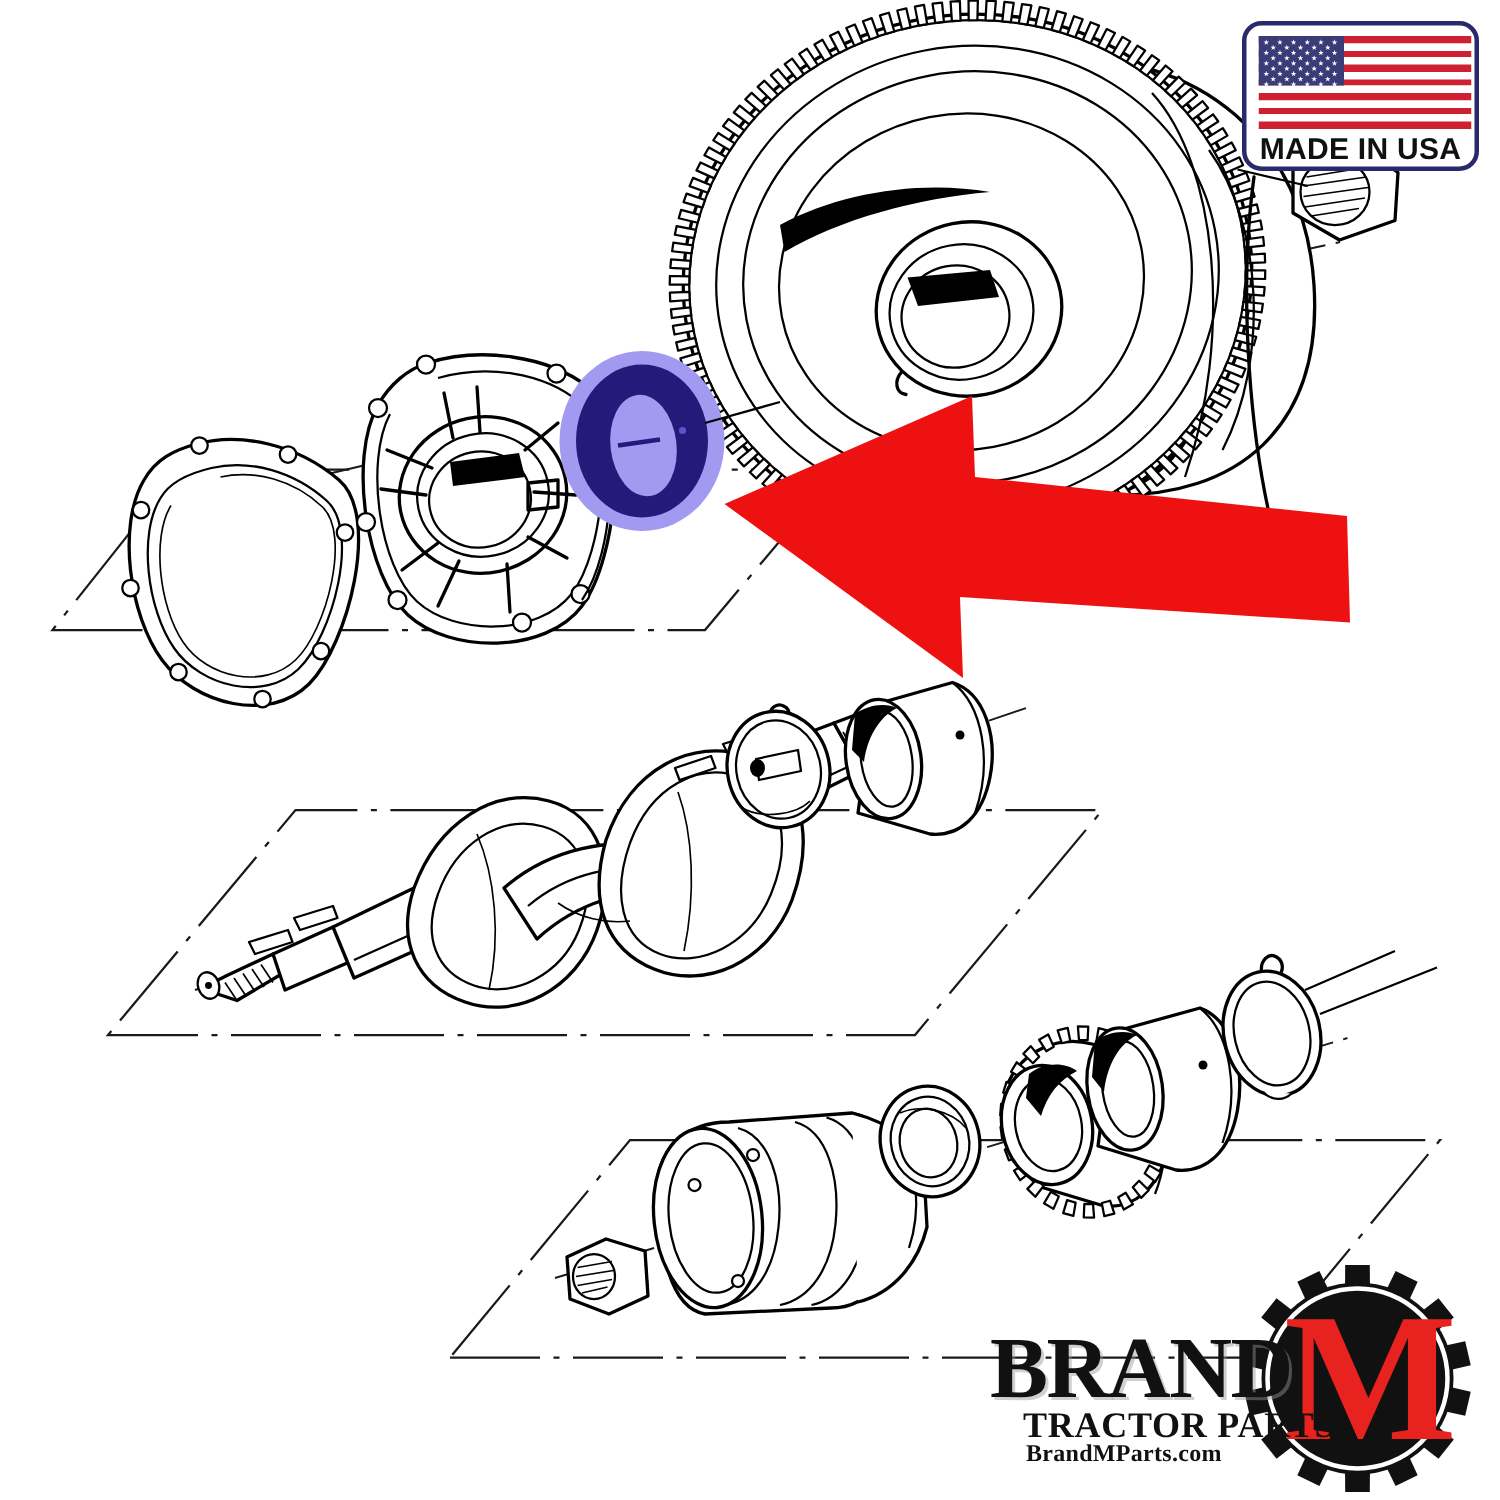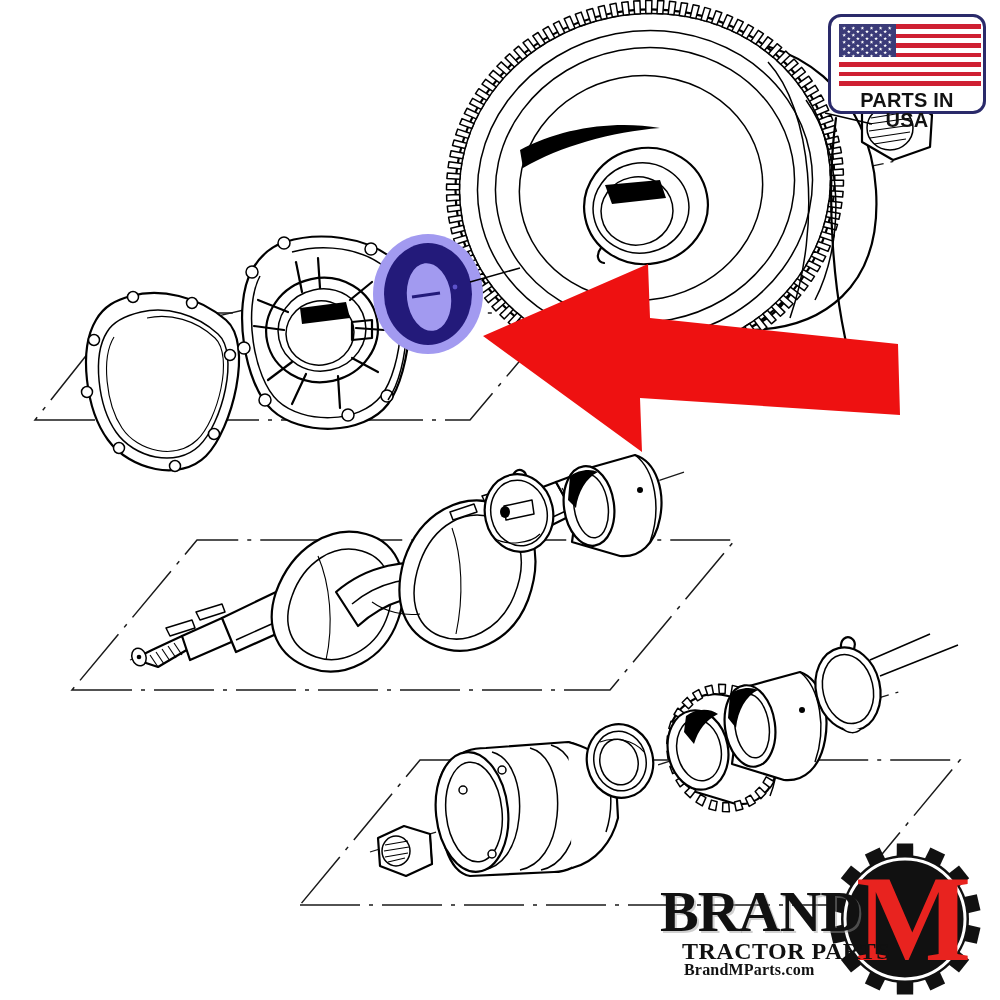--- a/index.html
+++ b/index.html
@@ -543,21 +543,21 @@
             <div class="star" style="left: 44.2px; top: 26.7px; background: rgb(255, 255, 255);"></div>
             <div class="star" style="left: 3.2px; top: 30.2px; background: rgb(255, 255, 255);"></div>
             <div class="star" style="left: 12.3px; top: 30.2px; background: rgb(255, 255, 255);"></div>
             <div class="star" style="left: 21.4px; top: 30.2px; background: rgb(255, 255, 255);"></div>
             <div class="star" style="left: 30.5px; top: 30.2px; background: rgb(255, 255, 255);"></div>
             <div class="star" style="left: 39.6px; top: 30.2px; background: rgb(255, 255, 255);"></div>
             <div class="star" style="left: 48.7px; top: 30.2px; background: rgb(255, 255, 255);"></div>
           </div>
       </div>
     </div>
-    <div id="usa-text">PARTS IN USA</div>
+    <div id="usa-text">MADE IN USA</div>
   </div>
 
   <div id="brand-logo">
     <svg id="logo-gear" viewBox="0 0 183 152">
       <g id="gearteeth">
           <circle cx="93" cy="76" r="64" fill="#111111"></circle>
           <polygon points="84.7,14.6 84.8,0.4 101.2,0.4 101.3,14.6" fill="#111111"></polygon>
           <polygon points="112.2,17.0 118.4,4.4 133.1,11.5 127.2,24.3" fill="#111111"></polygon>
           <polygon points="135.8,31.2 147.0,22.5 157.2,35.3 146.2,44.2" fill="#111111"></polygon>
           <polygon points="151.0,54.2 164.8,51.2 168.5,67.2 154.8,70.4" fill="#111111"></polygon>

